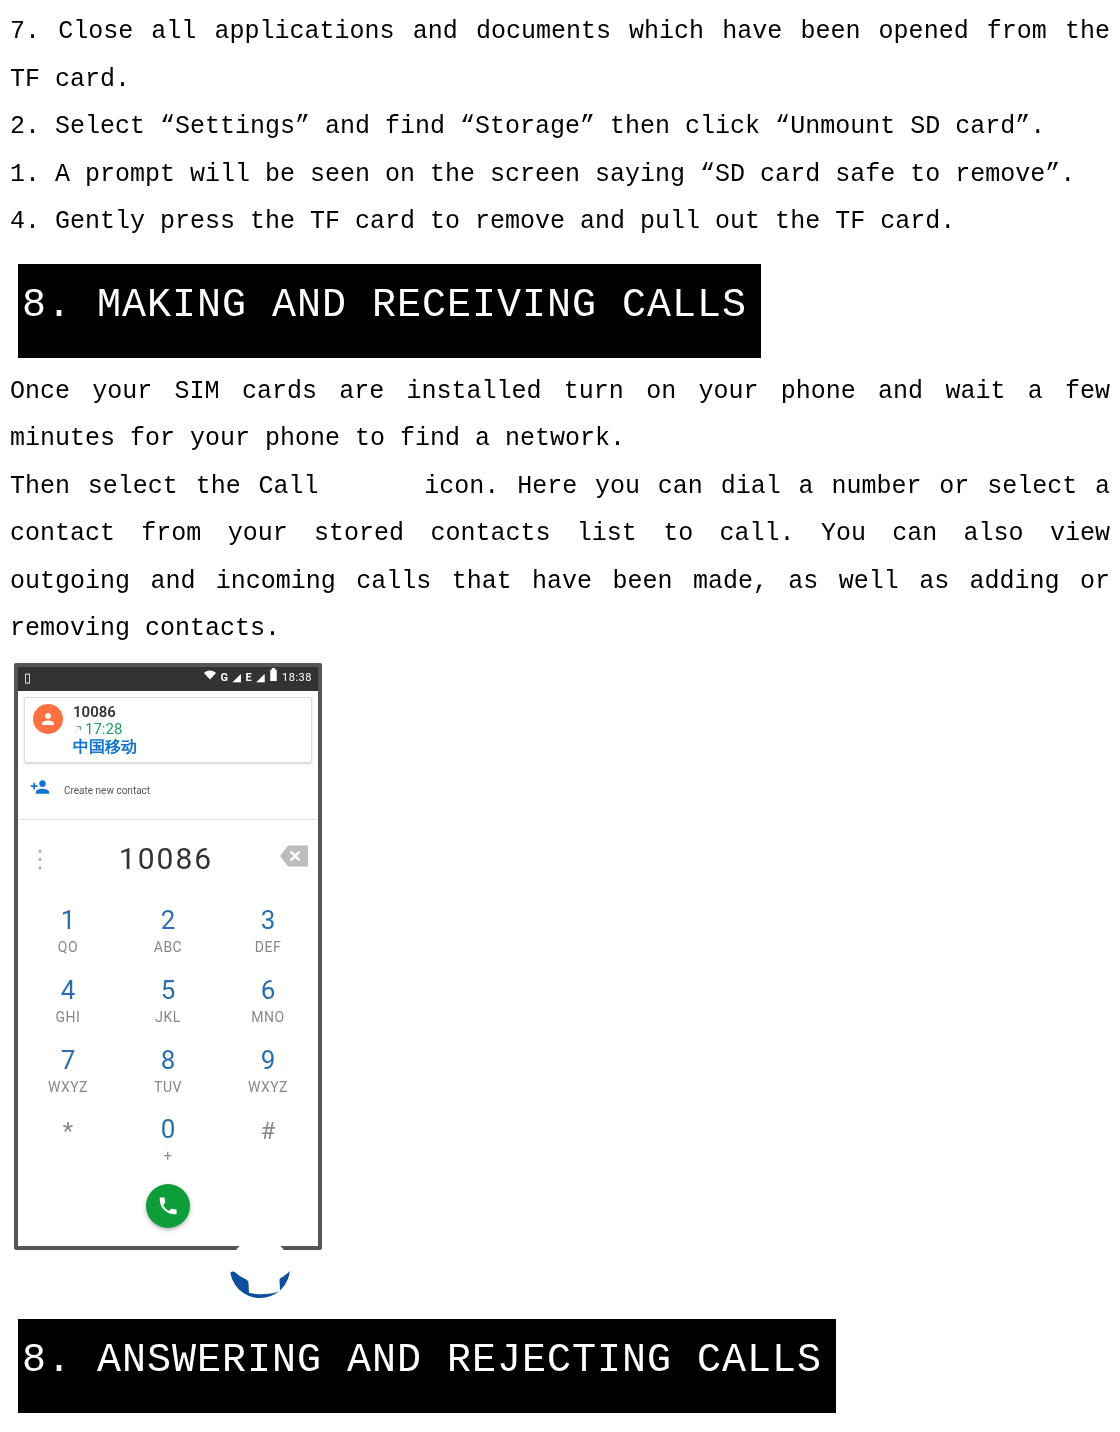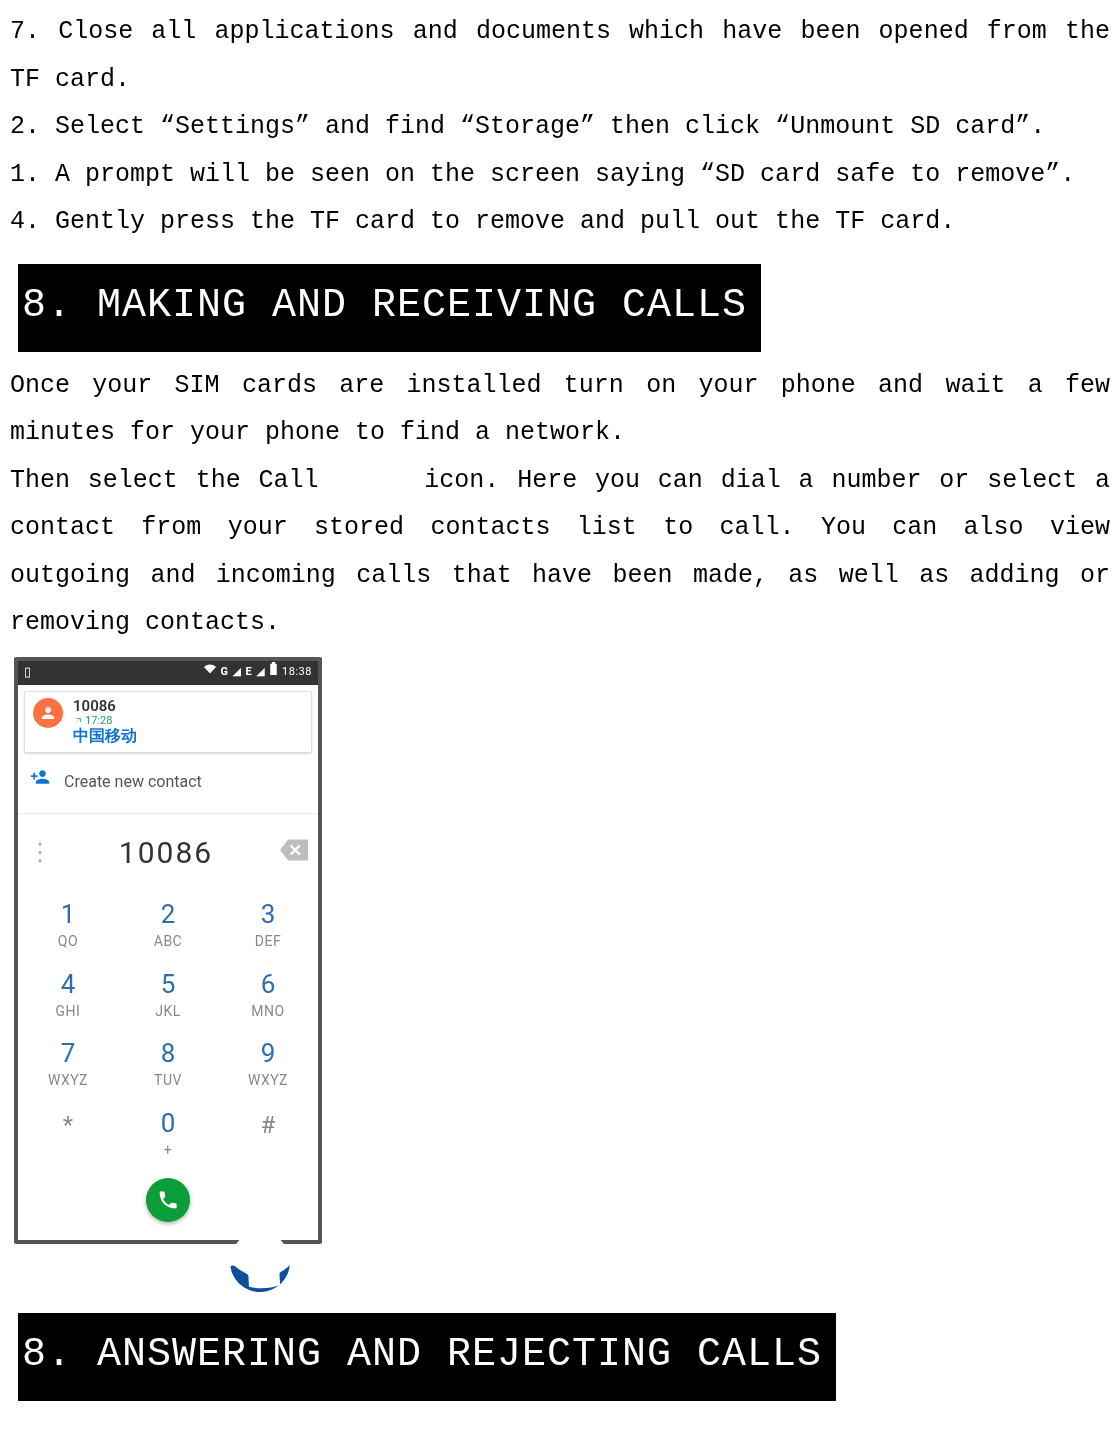--- a/index.html
+++ b/index.html
@@ -15,21 +15,21 @@
       text-align: justify;
       margin: 0;
     }
     .heading {
       background: #000;
       color: #fff;
       display: inline-block;
       font-family: "Courier New", monospace;
       font-size: 40px;
       font-weight: normal;
-      padding: 4px 14px 8px 4px;
+      padding: 4px 14px 14px 4px;
       margin: 18px 0 10px 8px;
       letter-spacing: 1px;
     }
 
     
     .phone {
       width: 300px;
       border: 4px solid #555;
       border-radius: 2px;
       font-family: Roboto, Arial, sans-serif;
@@ -63,31 +63,31 @@
       box-shadow: 0 1px 2px rgba(0,0,0,0.15);
     }
     .avatar {
       width: 30px; height:30px; border-radius:50%;
       background:#ff7043;
       display:flex; align-items:center; justify-content:center;
     }
     .avatar svg { width:18px; height:18px; fill:#fff; }
     .recent-info { display:flex; flex-direction:column; line-height:1.15; }
     .recent-num { font-size:15px; font-weight:600; color:#333; }
-    .recent-time { font-size:11px; color:#239e58; display:flex; align-items:center; gap:3px;}
+    .recent-time { font-size:15px; color:#239e58; display:flex; align-items:center; gap:3px;}
     .recent-time svg{ width:9px; height:9px; fill:#239e58;}
     .recent-carrier { font-size:16px; color:#1175d0; font-weight:600; }
 
     .create-row {
       display:flex; align-items:center; gap:14px;
       padding: 14px 12px 16px;
       border-bottom: 1px solid #e6e6e6;
     }
     .create-row svg { width:20px; height:20px; fill:#1175d0;}
-    .create-row span { font-size:16px; color:#555; }
+    .create-row span { font-size:10px; color:#555; }
 
     .number-row {
       display:flex; align-items:center; justify-content:space-between;
       padding: 10px 10px;
     }
     .number-row .menu { color:#aaa; font-size:24px; line-height:0.35; letter-spacing:0; }
     .number-row .num { font-size:30px; color:#333; letter-spacing:2px; flex:1; text-align:center; font-weight:400; }
     .number-row .bksp svg { width:28px; height:22px; fill:#bdbdbd; }
 
     .dialpad {

